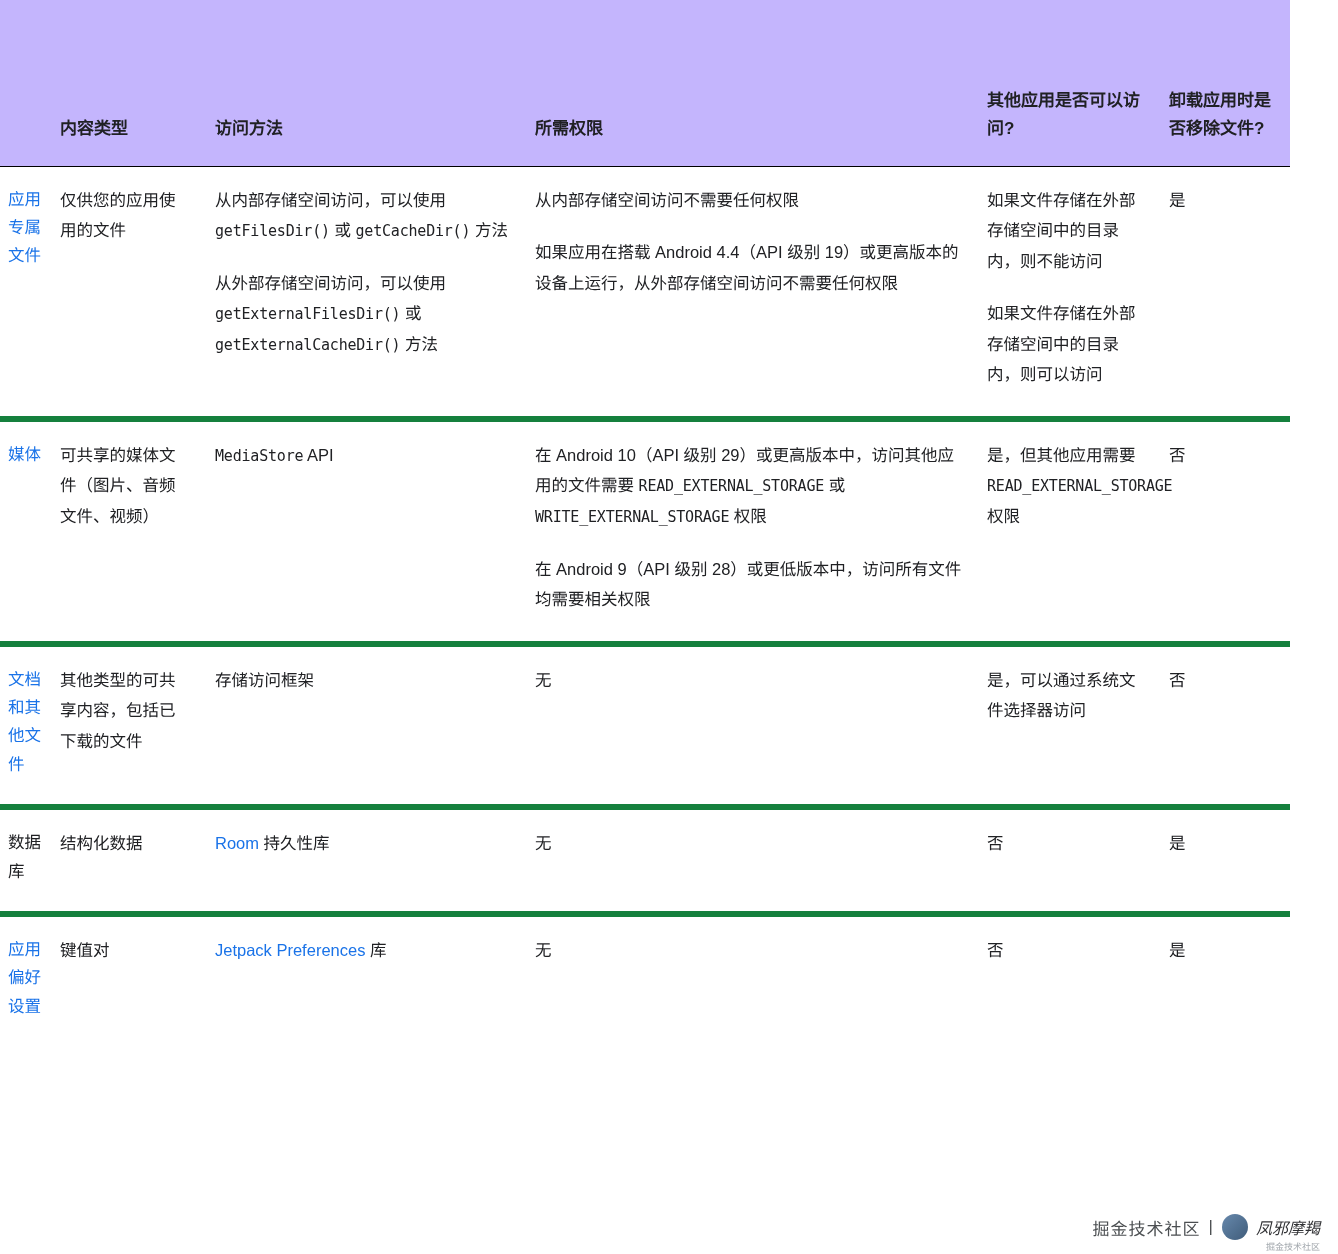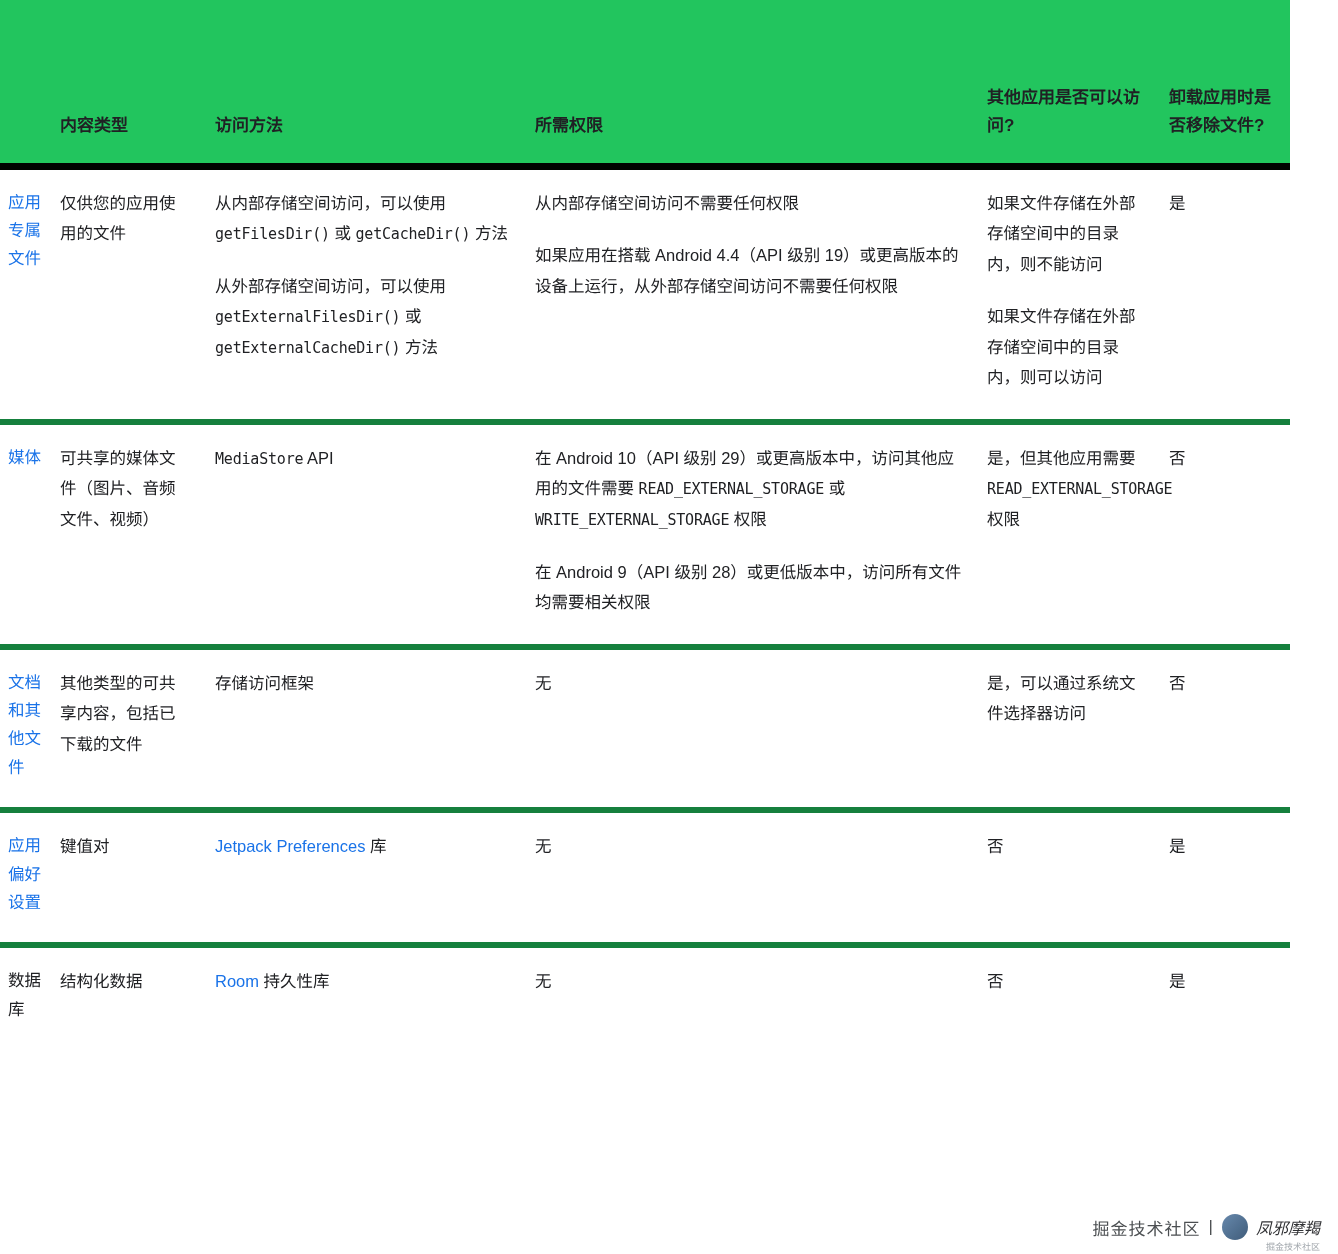--- a/index.html
+++ b/index.html
@@ -27,21 +27,21 @@
     table-layout: fixed;
   }
   table.storage-table col.c0 { width: 48px; }
   table.storage-table col.c1 { width: 155px; }
   table.storage-table col.c2 { width: 320px; }
   table.storage-table col.c3 { width: 452px; }
   table.storage-table col.c4 { width: 182px; }
   table.storage-table col.c5 { width: 133px; }
 
   thead th {
-    background: #22c55e;
+    background: #c4b5fd;
     text-align: left;
     vertical-align: bottom;
     font-weight: 700;
     font-size: 17px;
     line-height: 1.65;
     color: #202124;
     padding: 14px 12px 22px 12px;
     border: none;
   }
   thead th.corner {
@@ -52,21 +52,21 @@
 
   tbody td {
     vertical-align: top;
     font-size: 16.5px;
     line-height: 1.85;
     color: #202124;
     padding: 18px 12px 26px 12px;
     border-top: 6px solid #15803d;
     background: #ffffff;
   }
-  tbody tr:first-child td { border-top: 7px solid #000000; }
+  tbody tr:first-child td { border-top: 1px solid #000000; }
 
   td.rowlabel {
     padding-left: 8px;
     padding-right: 4px;
     color: #1a73e8;
     line-height: 1.72;
   }
   td.rowlabel .label-link {
     color: #1a73e8;
     text-decoration: none;
@@ -210,42 +210,42 @@
           <div class="p">无</div>
         </td>
         <td>
           <div class="p">是，可以通过系统文件选择器访问</div>
         </td>
         <td>否</td>
       </tr>
 
       <tr>
         <td class="rowlabel">
+          <span class="label-link" style="color:#202124">数据库</span>
+        </td>
+        <td>结构化数据</td>
+        <td>
+          <a class="inline-link" href="#">Room</a><span> 持久性库</span>
+        </td>
+        <td>
+          <div class="p">无</div>
+        </td>
+        <td>
+          <div class="p">否</div>
+        </td>
+        <td>是</td>
+      </tr>
+
+      <tr>
+        <td class="rowlabel">
           <a class="label-link" href="#">应用偏好设置</a>
         </td>
         <td>键值对</td>
         <td>
           <a class="inline-link" href="#">Jetpack Preferences</a><span> 库</span>
-        </td>
-        <td>
-          <div class="p">无</div>
-        </td>
-        <td>
-          <div class="p">否</div>
-        </td>
-        <td>是</td>
-      </tr>
-
-      <tr>
-        <td class="rowlabel">
-          <span class="label-link" style="color:#202124">数据库</span>
-        </td>
-        <td>结构化数据</td>
-        <td>
-          <a class="inline-link" href="#">Room</a><span> 持久性库</span>
         </td>
         <td>
           <div class="p">无</div>
         </td>
         <td>
           <div class="p">否</div>
         </td>
         <td>是</td>
       </tr>
 

